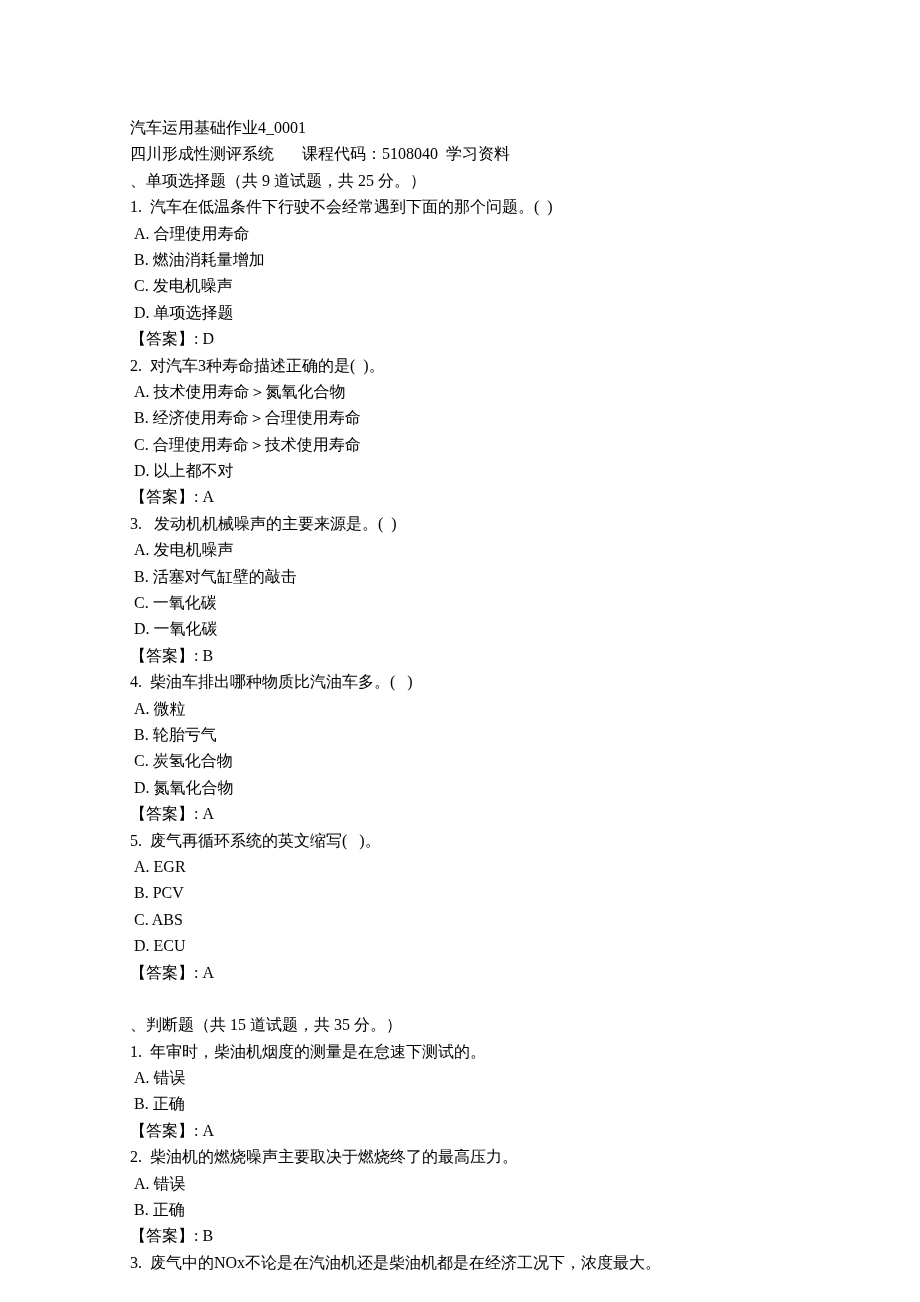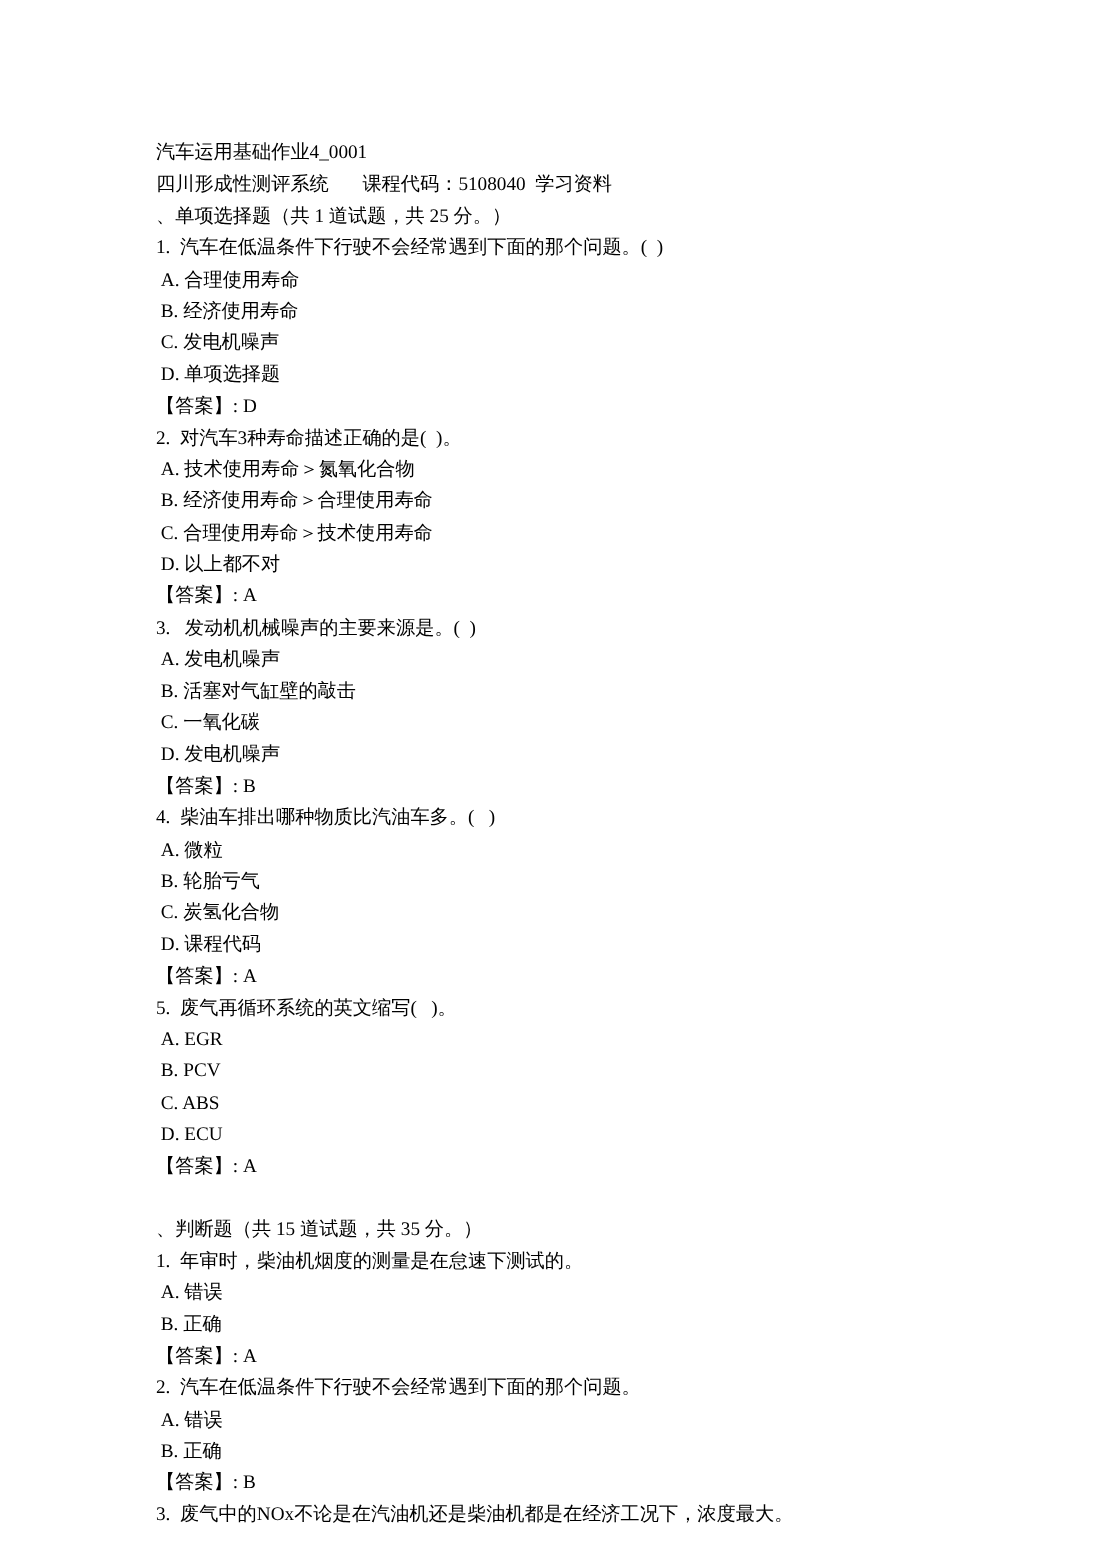--- a/index.html
+++ b/index.html
@@ -16,64 +16,64 @@
     .line {
       white-space: pre-wrap;
     }
   </style>
 </head>
 <body>
 
 <div class="line">汽车运用基础作业4_0001</div>
 <div class="line">四川形成性测评系统       课程代码：5108040  学习资料</div>
 
-<div class="line">、单项选择题（共 1 道试题，共 25 分。）</div>
+<div class="line">、单项选择题（共 9 道试题，共 25 分。）</div>
 
 <div class="line"><span>1.</span><span>  汽车在低温条件下行驶不会经常遇到下面的那个问题。(  )</span></div>
 <div class="line"> A. 合理使用寿命</div>
-<div class="line"> B. 经济使用寿命</div>
+<div class="line"> B. 燃油消耗量增加</div>
 <div class="line"> C. 发电机噪声</div>
 <div class="line"> D. 单项选择题</div>
 <div class="line">【答案】: D</div>
 
 <div class="line"><span>2.</span><span>  对汽车3种寿命描述正确的是(  )。</span></div>
 <div class="line"> A. 技术使用寿命＞氮氧化合物</div>
 <div class="line"> B. 经济使用寿命＞合理使用寿命</div>
 <div class="line"> C. 合理使用寿命＞技术使用寿命</div>
 <div class="line"> D. 以上都不对</div>
 <div class="line">【答案】: A</div>
 
 <div class="line"><span>3.</span><span>   发动机机械噪声的主要来源是。(  )</span></div>
 <div class="line"> A. 发电机噪声</div>
 <div class="line"> B. 活塞对气缸壁的敲击</div>
 <div class="line"> C. 一氧化碳</div>
-<div class="line"> D. 发电机噪声</div>
+<div class="line"> D. 一氧化碳</div>
 <div class="line">【答案】: B</div>
 
 <div class="line"><span>4.</span><span>  柴油车排出哪种物质比汽油车多。(   )</span></div>
 <div class="line"> A. 微粒</div>
 <div class="line"> B. 轮胎亏气</div>
 <div class="line"> C. 炭氢化合物</div>
-<div class="line"> D. 课程代码</div>
+<div class="line"> D. 氮氧化合物</div>
 <div class="line">【答案】: A</div>
 
 <div class="line"><span>5.</span><span>  废气再循环系统的英文缩写(   )。</span></div>
 <div class="line"> A. EGR</div>
 <div class="line"> B. PCV</div>
 <div class="line"> C. ABS</div>
 <div class="line"> D. ECU</div>
 <div class="line">【答案】: A</div>
 
 <div class="line">&nbsp;</div>
 
 <div class="line">、判断题（共 15 道试题，共 35 分。）</div>
 
 <div class="line"><span>1.</span><span>  年审时，柴油机烟度的测量是在怠速下测试的。</span></div>
 <div class="line"> A. 错误</div>
 <div class="line"> B. 正确</div>
 <div class="line">【答案】: A</div>
 
-<div class="line"><span>2.</span><span>  汽车在低温条件下行驶不会经常遇到下面的那个问题。</span></div>
+<div class="line"><span>2.</span><span>  柴油机的燃烧噪声主要取决于燃烧终了的最高压力。</span></div>
 <div class="line"> A. 错误</div>
 <div class="line"> B. 正确</div>
 <div class="line">【答案】: B</div>
 
 <div class="line"><span>3.</span><span>  废气中的NOx不论是在汽油机还是柴油机都是在经济工况下，浓度最大。</span></div>
 
 </body></html>

